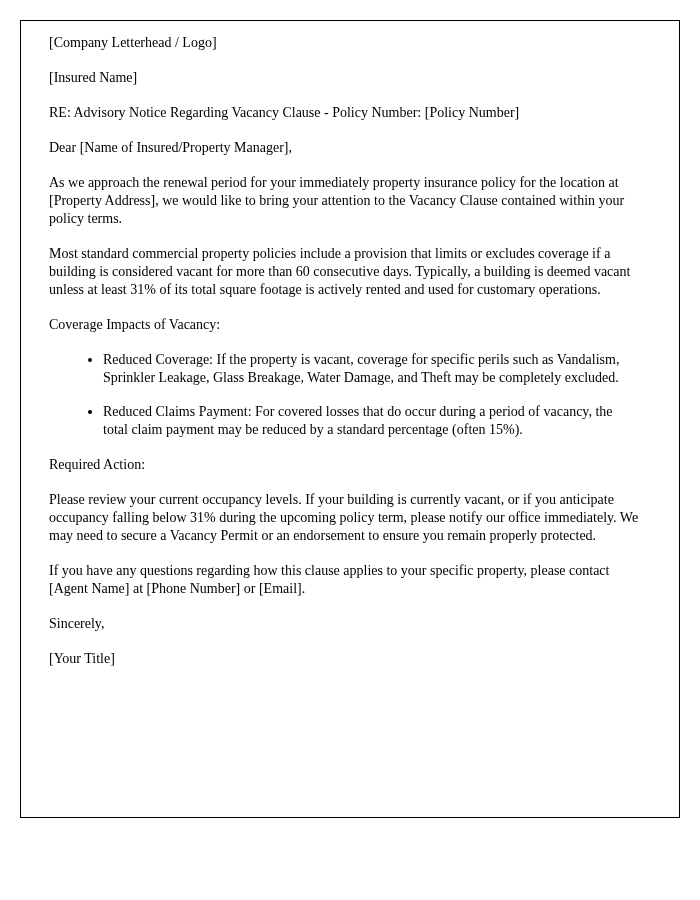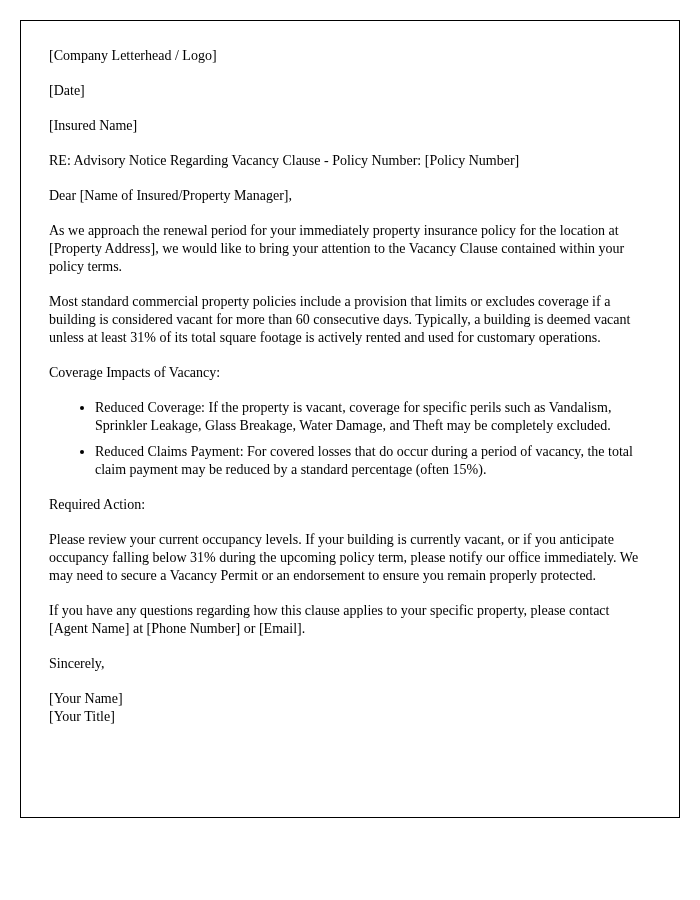--- a/index.html
+++ b/index.html
@@ -12,44 +12,43 @@
     color: #000000;
   }
   .page {
     position: absolute;
     left: 20px;
     top: 20px;
     width: 660px;
     height: 798px;
     background: #ffffff;
     border: 1px solid #000000;
-    padding: 26px 28px;
+    padding: 13px 28px;
     overflow: hidden;
     font-size: 14px;
     line-height: 18px;
   }
   .block { margin: 0 0 17px 0; }
   .bold { font-weight: normal; }
   strong { font-weight: normal; }
   ul.impacts {
     margin: 0 0 17px 0;
     padding-left: 38px;
     list-style-type: disc;
   }
-  ul.impacts li { margin: 8px; }
+  ul.impacts li { margin: 16px; }
   .tight div { margin: 0; }
 </style>
 </head>
 <body>
 
 <div class="page">
 
   <p class="block">[Company Letterhead / Logo]</p>
 
-  <p class="block">[Date]</p>
 
   <div class="block tight">
     <div>[Insured Name]</div>
   </div>
 
   <p class="block bold">RE: Advisory Notice Regarding Vacancy Clause - Policy Number: [Policy Number]</p>
 
   <p class="block">Dear [Name of Insured/Property Manager],</p>
 
   <p class="block"><span>As we approach the renewal period for your immediately property insurance policy for the location at [Property Address], we would like to bring your attention to the </span><strong>Vacancy Clause</strong><span> contained within your policy terms.</span></p>
@@ -65,17 +64,16 @@
 
   <p class="block bold">Required Action:</p>
 
   <p class="block"><span>Please review your current occupancy levels. If your building is currently vacant, or if you anticipate occupancy falling below 31% during the upcoming policy term, please notify our office immediately. We may need to secure a </span><strong>Vacancy Permit</strong><span> or an endorsement to ensure you remain properly protected.</span></p>
 
   <p class="block">If you have any questions regarding how this clause applies to your specific property, please contact [Agent Name] at [Phone Number] or [Email].</p>
 
   <p class="block">Sincerely,</p>
 
   <div class="block tight">
-    <div>[Your Name]</div>
     <div>[Your Title]</div>
   </div>
 
 </div>
 
 </body></html>

